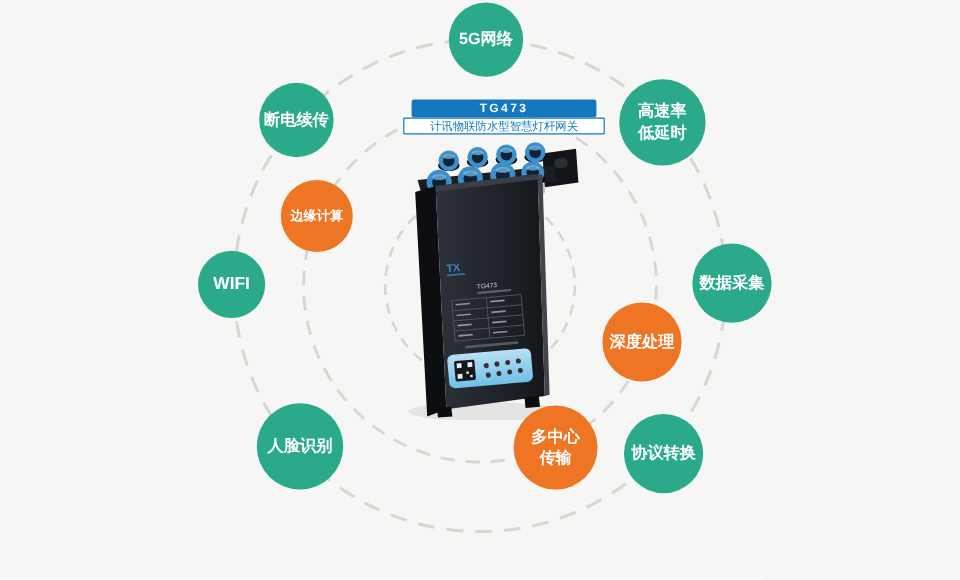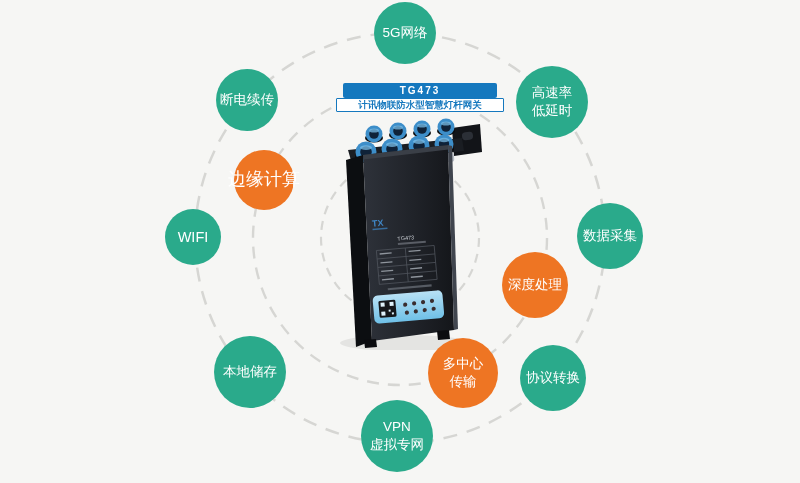--- a/index.html
+++ b/index.html
@@ -17,25 +17,25 @@
   .device-svg{position:absolute;left:330px;top:105px;}
   .badge1{
     position:absolute;left:343px;top:83px;width:154px;height:15px;
     background:var(--badge_blue);color:#fff;font-weight:bold;font-size:10px;
     letter-spacing:2px;display:flex;align-items:center;justify-content:center;
     border-radius:2px;z-index:5;
   }
   .badge2{
     position:absolute;left:336px;top:98px;width:168px;height:14px;
     background:#fff;border:1px solid var(--badge_blue);color:var(--badge_blue);
-    font-weight:bold;font-size:9.5px;display:flex;align-items:center;
+    font-weight:normal;font-size:9.5px;display:flex;align-items:center;
     justify-content:center;white-space:nowrap;border-radius:1px;z-index:5;
   }
   .bubble{
-    position:absolute;border-radius:50%;color:#fff;font-weight:normal;
+    position:absolute;border-radius:50%;color:#fff;font-weight:bold;
     display:flex;flex-direction:column;align-items:center;justify-content:center;
     text-align:center;font-size:13.5px;line-height:1.3;z-index:4;
     left:calc(var(--x) - var(--d)/2);top:calc(var(--y) - var(--d)/2);
     width:var(--d);height:var(--d);white-space:nowrap;
   }
   .bubble.g{background:var(--green);}
   .bubble.o{background:var(--orange);}
 </style>
 </head>
 <body>
@@ -184,46 +184,42 @@
       <span></span>
   </div>
   <div class="bubble g" style="--x:247px;--y:100px;--d:62px">
     <span>断电续传</span>
       <span></span>
   </div>
   <div class="bubble g" style="--x:552px;--y:102px;--d:72px">
     <span>高速率</span>
       <span>低延时</span>
   </div>
-  <div class="bubble o" style="--x:264px;--y:180px;--d:60px;font-size:18px">
+  <div class="bubble o" style="--x:264px;--y:180px;--d:60px;font-size:11px">
     <span>边缘计算</span>
       <span></span>
   </div>
   <div class="bubble g" style="--x:193px;--y:237px;--d:56px;font-size:14.5px">
     <span>WIFI</span>
       <span></span>
   </div>
   <div class="bubble g" style="--x:610px;--y:236px;--d:66px">
     <span>数据采集</span>
       <span></span>
   </div>
   <div class="bubble o" style="--x:535px;--y:285px;--d:66px">
     <span>深度处理</span>
       <span></span>
   </div>
   <div class="bubble g" style="--x:250px;--y:372px;--d:72px">
-    <span>本地储存</span>
+    <span>人脸识别</span>
       <span></span>
   </div>
   <div class="bubble o" style="--x:463px;--y:373px;--d:70px">
     <span>多中心</span>
       <span>传输</span>
   </div>
   <div class="bubble g" style="--x:553px;--y:378px;--d:66px">
     <span>协议转换</span>
       <span></span>
   </div>
-  <div class="bubble g" style="--x:397px;--y:436px;--d:72px">
-    <span>VPN</span>
-      <span>虚拟专网</span>
-  </div>
 
 </div>
 
 </body></html>

